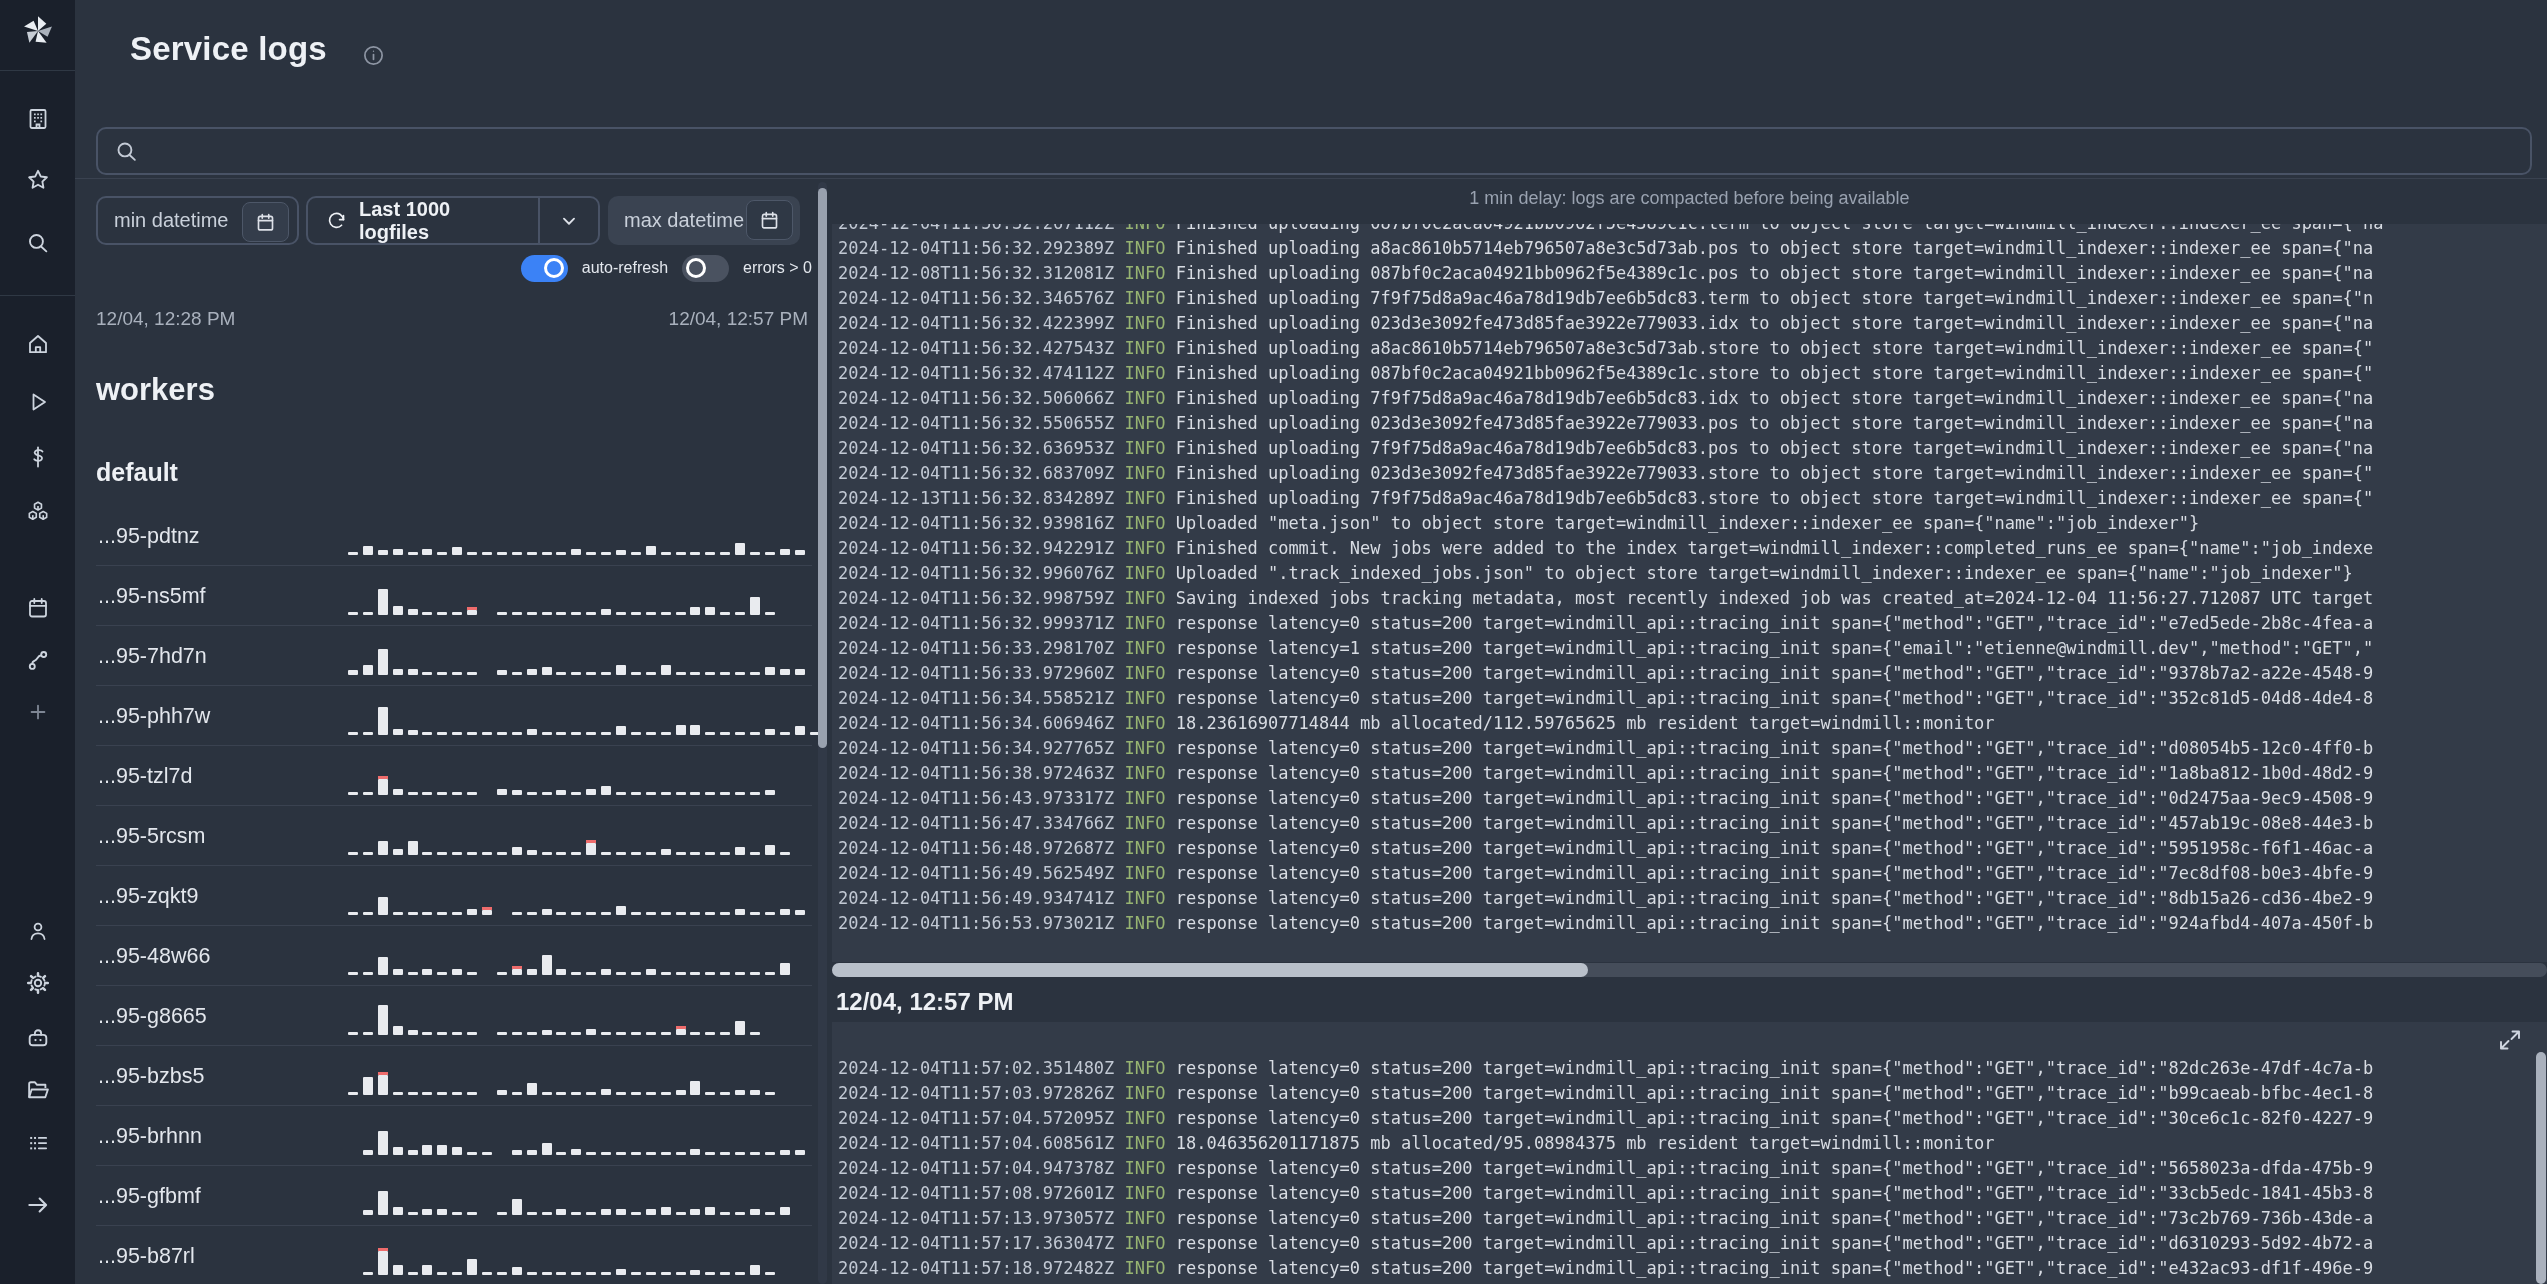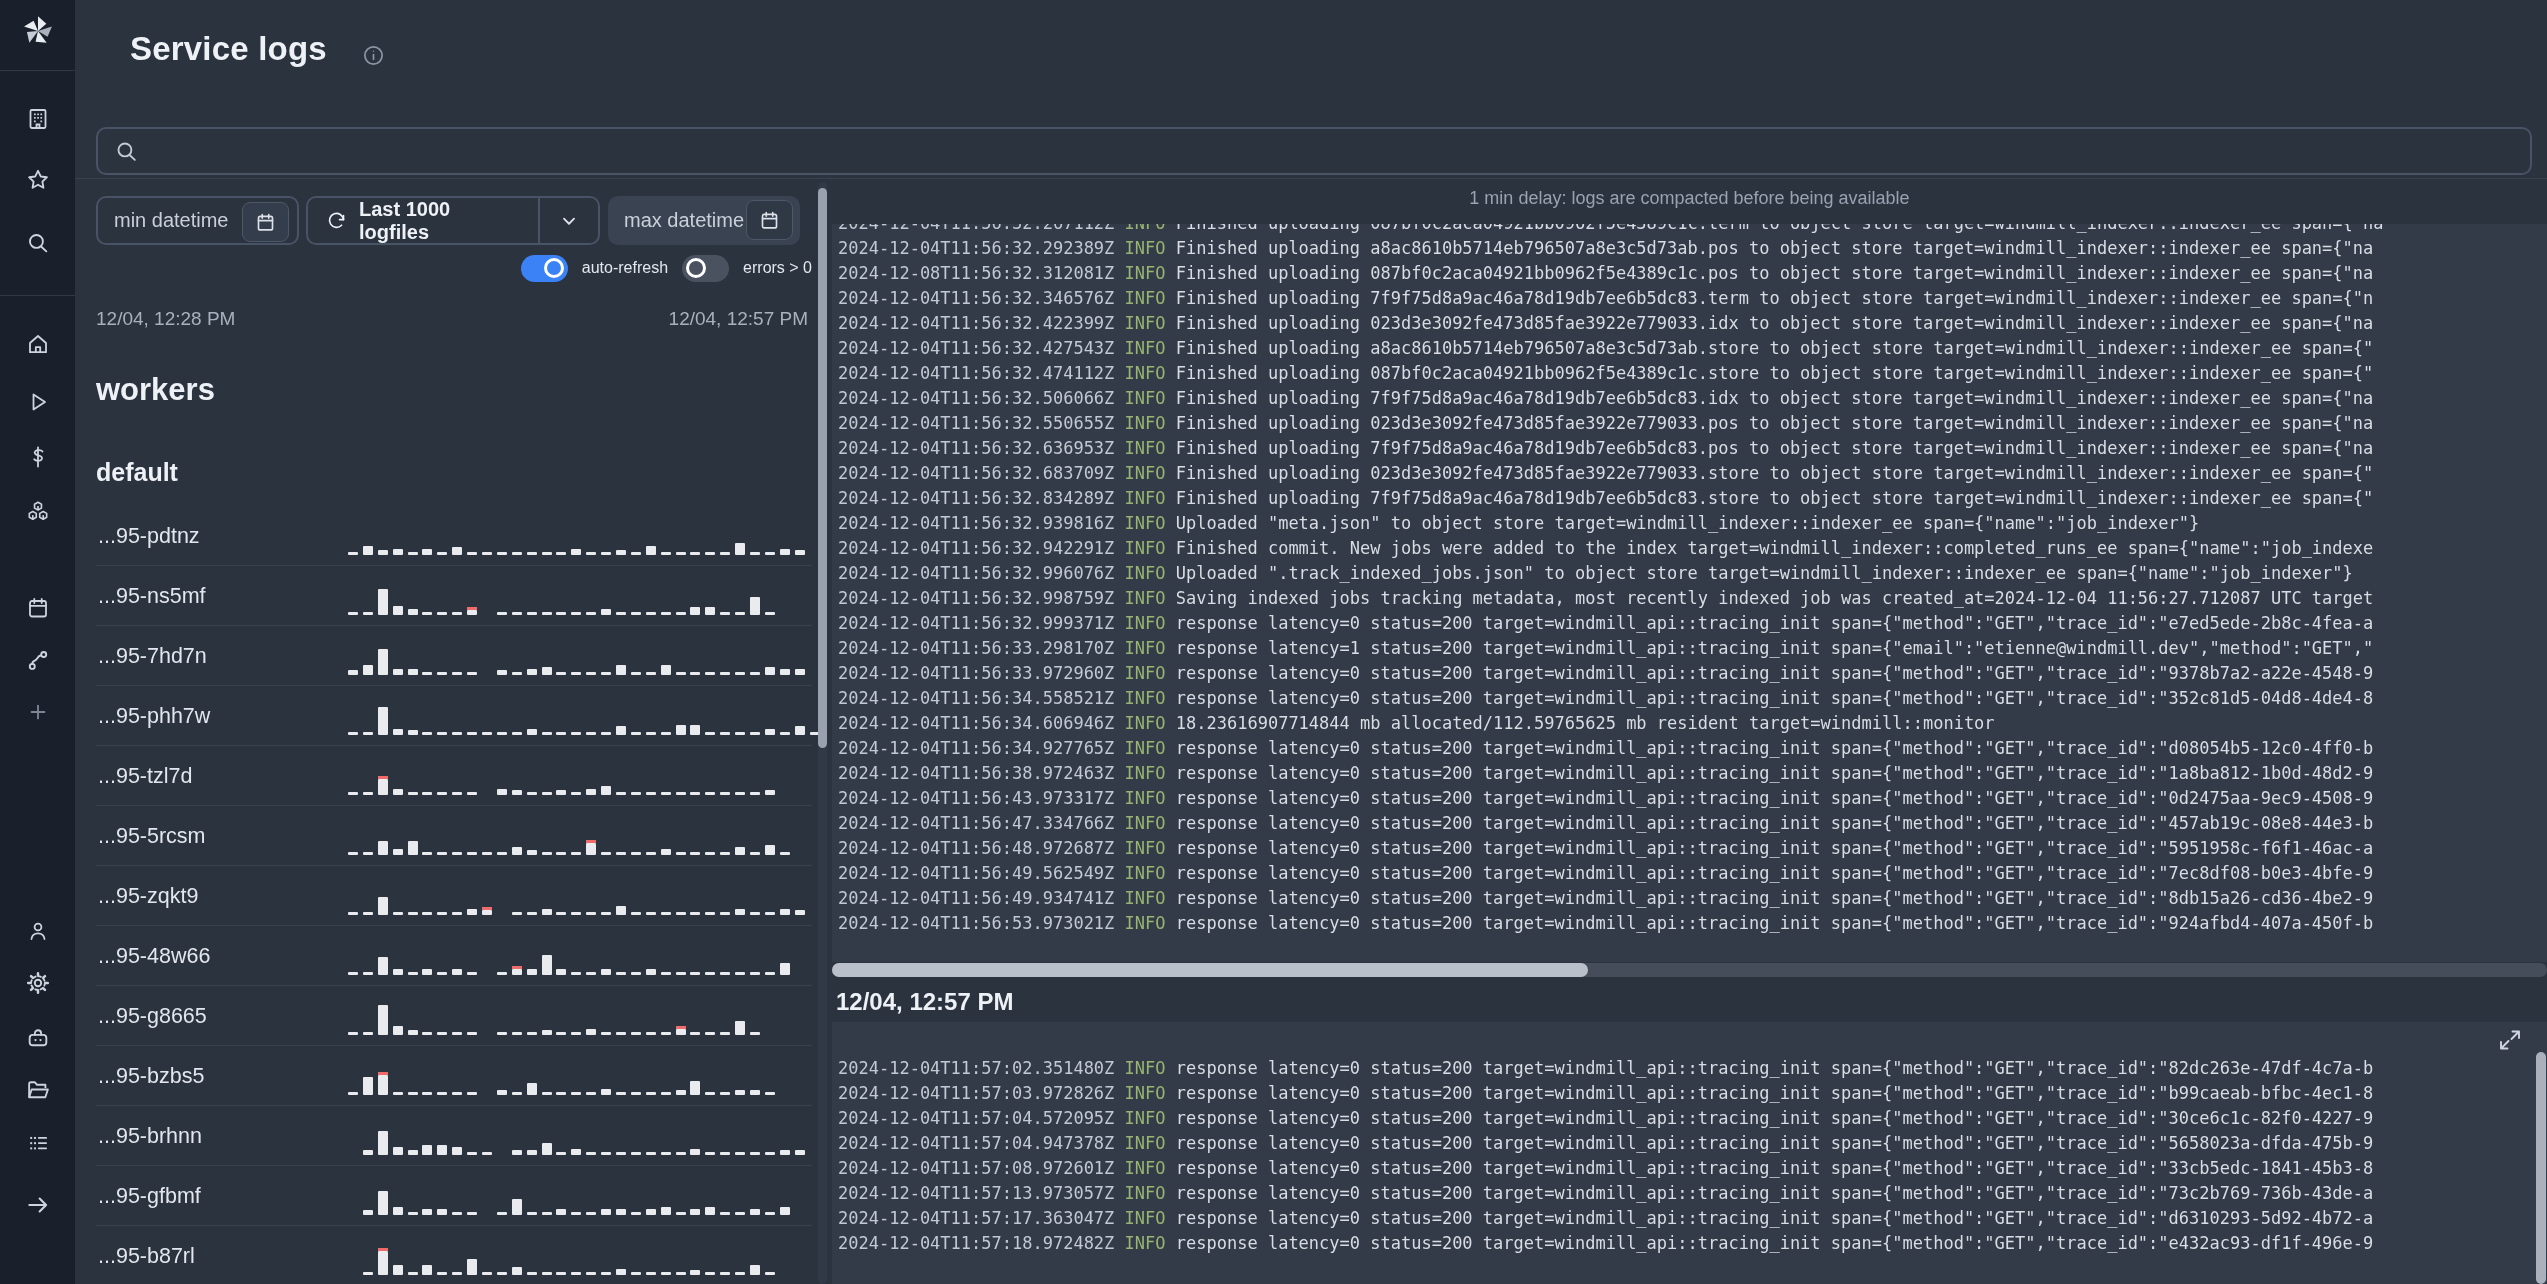--- a/index.html
+++ b/index.html
@@ -1585,21 +1585,21 @@
   <div class="log-line"><span class="ts">2024-12-04T11:56:32.474112Z</span><span> </span><span class="lvl">INFO</span><span> </span><span class="msg">Finished uploading 087bf0c2aca04921bb0962f5e4389c1c.store to object store target=windmill_indexer::indexer_ee span={"</span></div>
 
   <div class="log-line"><span class="ts">2024-12-04T11:56:32.506066Z</span><span> </span><span class="lvl">INFO</span><span> </span><span class="msg">Finished uploading 7f9f75d8a9ac46a78d19db7ee6b5dc83.idx to object store target=windmill_indexer::indexer_ee span={"na</span></div>
 
   <div class="log-line"><span class="ts">2024-12-04T11:56:32.550655Z</span><span> </span><span class="lvl">INFO</span><span> </span><span class="msg">Finished uploading 023d3e3092fe473d85fae3922e779033.pos to object store target=windmill_indexer::indexer_ee span={"na</span></div>
 
   <div class="log-line"><span class="ts">2024-12-04T11:56:32.636953Z</span><span> </span><span class="lvl">INFO</span><span> </span><span class="msg">Finished uploading 7f9f75d8a9ac46a78d19db7ee6b5dc83.pos to object store target=windmill_indexer::indexer_ee span={"na</span></div>
 
   <div class="log-line"><span class="ts">2024-12-04T11:56:32.683709Z</span><span> </span><span class="lvl">INFO</span><span> </span><span class="msg">Finished uploading 023d3e3092fe473d85fae3922e779033.store to object store target=windmill_indexer::indexer_ee span={"</span></div>
 
-  <div class="log-line"><span class="ts">2024-12-04T11:56:32.834289Z</span><span> </span><span class="lvl">INFO</span><span> </span><span class="msg">Finished uploading 7f9f75d8a9ac46a78d19db7ee6b5dc83.store to object store target=windmill_indexer::indexer_ee span={"</span></div>
+  <div class="log-line"><span class="ts">2024-12-13T11:56:32.834289Z</span><span> </span><span class="lvl">INFO</span><span> </span><span class="msg">Finished uploading 7f9f75d8a9ac46a78d19db7ee6b5dc83.store to object store target=windmill_indexer::indexer_ee span={"</span></div>
 
   <div class="log-line"><span class="ts">2024-12-04T11:56:32.939816Z</span><span> </span><span class="lvl">INFO</span><span> </span><span class="msg">Uploaded "meta.json" to object store target=windmill_indexer::indexer_ee span={"name":"job_indexer"}</span></div>
 
   <div class="log-line"><span class="ts">2024-12-04T11:56:32.942291Z</span><span> </span><span class="lvl">INFO</span><span> </span><span class="msg">Finished commit. New jobs were added to the index target=windmill_indexer::completed_runs_ee span={"name":"job_indexe</span></div>
 
   <div class="log-line"><span class="ts">2024-12-04T11:56:32.996076Z</span><span> </span><span class="lvl">INFO</span><span> </span><span class="msg">Uploaded ".track_indexed_jobs.json" to object store target=windmill_indexer::indexer_ee span={"name":"job_indexer"}</span></div>
 
   <div class="log-line"><span class="ts">2024-12-04T11:56:32.998759Z</span><span> </span><span class="lvl">INFO</span><span> </span><span class="msg">Saving indexed jobs tracking metadata, most recently indexed job was created_at=2024-12-04 11:56:27.712087 UTC target</span></div>
 
   <div class="log-line"><span class="ts">2024-12-04T11:56:32.999371Z</span><span> </span><span class="lvl">INFO</span><span> </span><span class="msg">response latency=0 status=200 target=windmill_api::tracing_init span={"method":"GET","trace_id":"e7ed5ede-2b8c-4fea-a</span></div>
@@ -1640,20 +1640,21 @@
 <div class="log-divider-label">12/04, 12:57 PM</div>
 
 <div class="log-panel panel2">
   <div class="log-lines">
   <div class="log-line"><span class="ts">2024-12-04T11:57:02.351480Z</span><span> </span><span class="lvl">INFO</span><span> </span><span class="msg">response latency=0 status=200 target=windmill_api::tracing_init span={"method":"GET","trace_id":"82dc263e-47df-4c7a-b</span></div>
 
   <div class="log-line"><span class="ts">2024-12-04T11:57:03.972826Z</span><span> </span><span class="lvl">INFO</span><span> </span><span class="msg">response latency=0 status=200 target=windmill_api::tracing_init span={"method":"GET","trace_id":"b99caeab-bfbc-4ec1-8</span></div>
 
   <div class="log-line"><span class="ts">2024-12-04T11:57:04.572095Z</span><span> </span><span class="lvl">INFO</span><span> </span><span class="msg">response latency=0 status=200 target=windmill_api::tracing_init span={"method":"GET","trace_id":"30ce6c1c-82f0-4227-9</span></div>
 
+  <div class="log-line"><span class="ts">2024-12-04T11:57:04.608561Z</span><span> </span><span class="lvl">INFO</span><span> </span><span class="msg">18.046356201171875 mb allocated/95.08984375 mb resident target=windmill::monitor</span></div>
 
   <div class="log-line"><span class="ts">2024-12-04T11:57:04.947378Z</span><span> </span><span class="lvl">INFO</span><span> </span><span class="msg">response latency=0 status=200 target=windmill_api::tracing_init span={"method":"GET","trace_id":"5658023a-dfda-475b-9</span></div>
 
   <div class="log-line"><span class="ts">2024-12-04T11:57:08.972601Z</span><span> </span><span class="lvl">INFO</span><span> </span><span class="msg">response latency=0 status=200 target=windmill_api::tracing_init span={"method":"GET","trace_id":"33cb5edc-1841-45b3-8</span></div>
 
   <div class="log-line"><span class="ts">2024-12-04T11:57:13.973057Z</span><span> </span><span class="lvl">INFO</span><span> </span><span class="msg">response latency=0 status=200 target=windmill_api::tracing_init span={"method":"GET","trace_id":"73c2b769-736b-43de-a</span></div>
 
   <div class="log-line"><span class="ts">2024-12-04T11:57:17.363047Z</span><span> </span><span class="lvl">INFO</span><span> </span><span class="msg">response latency=0 status=200 target=windmill_api::tracing_init span={"method":"GET","trace_id":"d6310293-5d92-4b72-a</span></div>
 
   <div class="log-line"><span class="ts">2024-12-04T11:57:18.972482Z</span><span> </span><span class="lvl">INFO</span><span> </span><span class="msg">response latency=0 status=200 target=windmill_api::tracing_init span={"method":"GET","trace_id":"e432ac93-df1f-496e-9</span></div>

